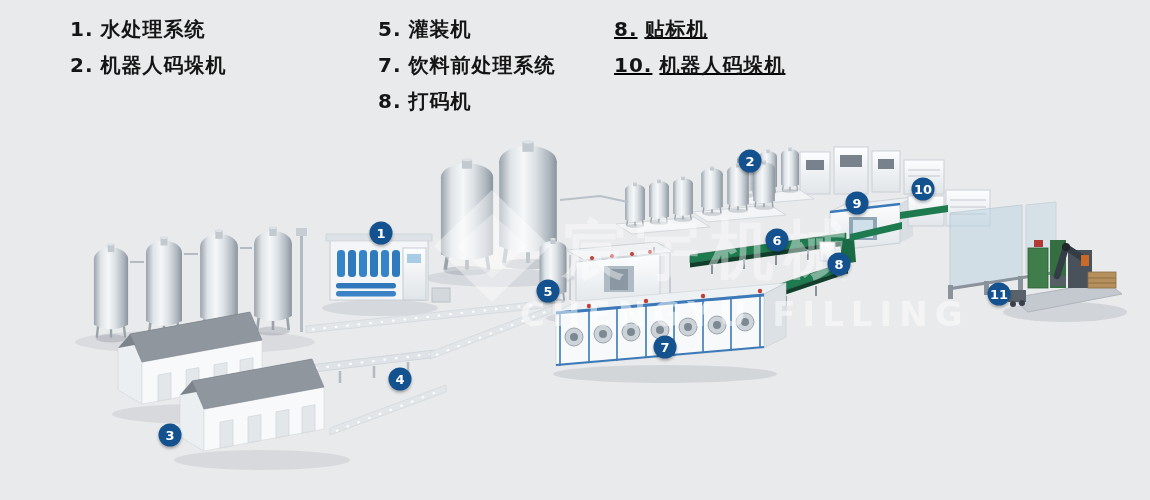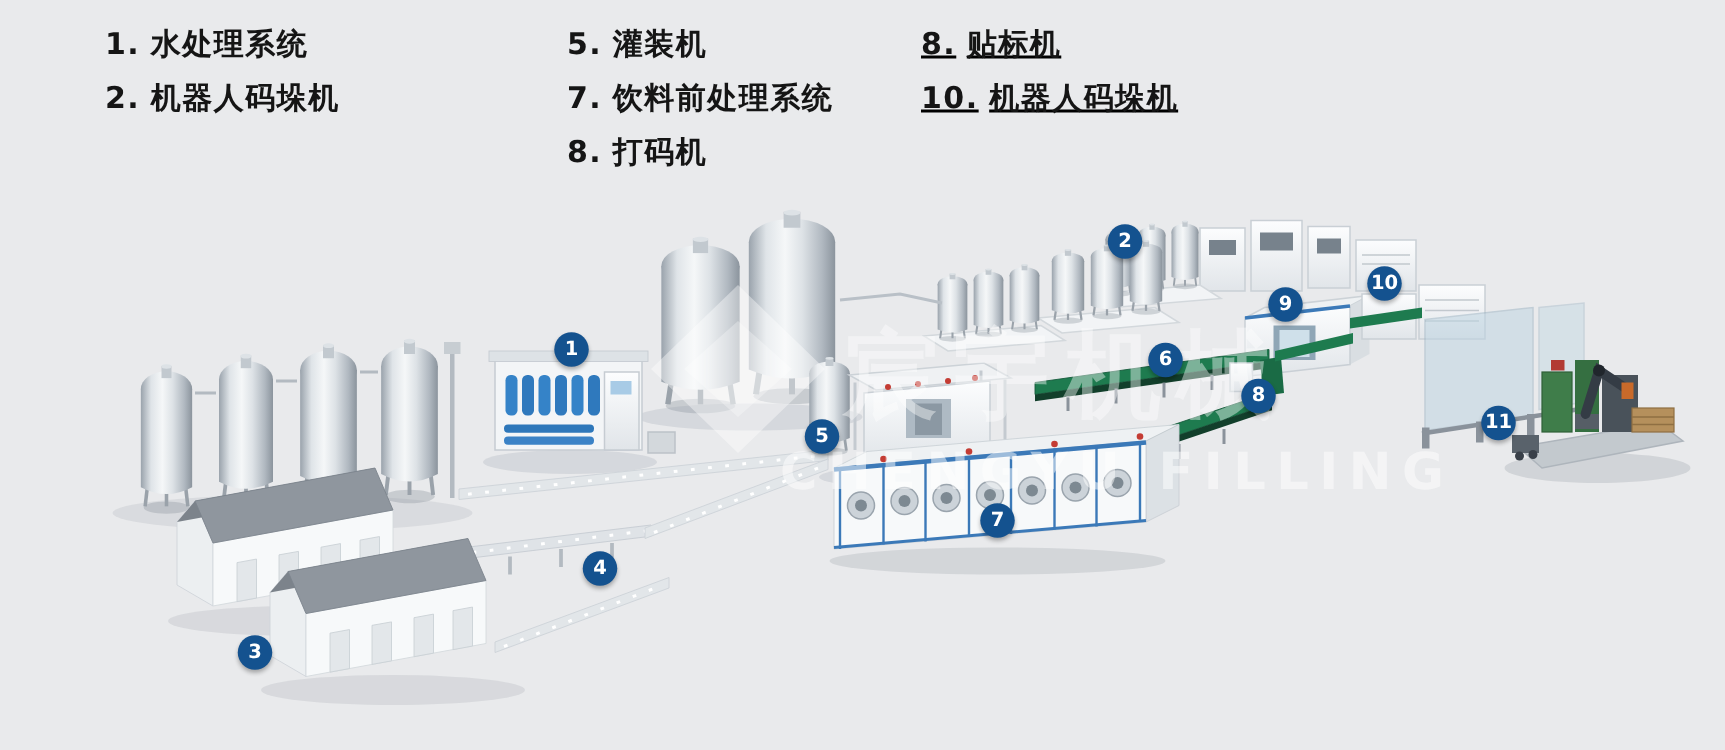--- a/index.html
+++ b/index.html
@@ -36,21 +36,21 @@
   .b1 {left:381px; top:233px;}
   .b2 {left:750px; top:161px;}
   .b3 {left:170px; top:435px;}
   .b4 {left:400px; top:379px;}
   .b5 {left:548px; top:291px;}
   .b6 {left:777px; top:240px;}
   .b7 {left:665px; top:347px;}
   .b8 {left:839px; top:264px;}
   .b9 {left:857px; top:203px;}
   .b10{left:923px; top:189px;}
-  .b11{left:999px; top:282px;}
+  .b11{left:999px; top:294px;}
 </style>
 </head>
 <body>
 
 <div class="stage">
 
   <svg class="scene" viewBox="0 0 1150 500" xmlns="http://www.w3.org/2000/svg">
     <defs>
       <linearGradient id="metal" x1="0" y1="0" x2="1" y2="0">
         <stop offset="0" stop-color="#9aa3ac"></stop>

